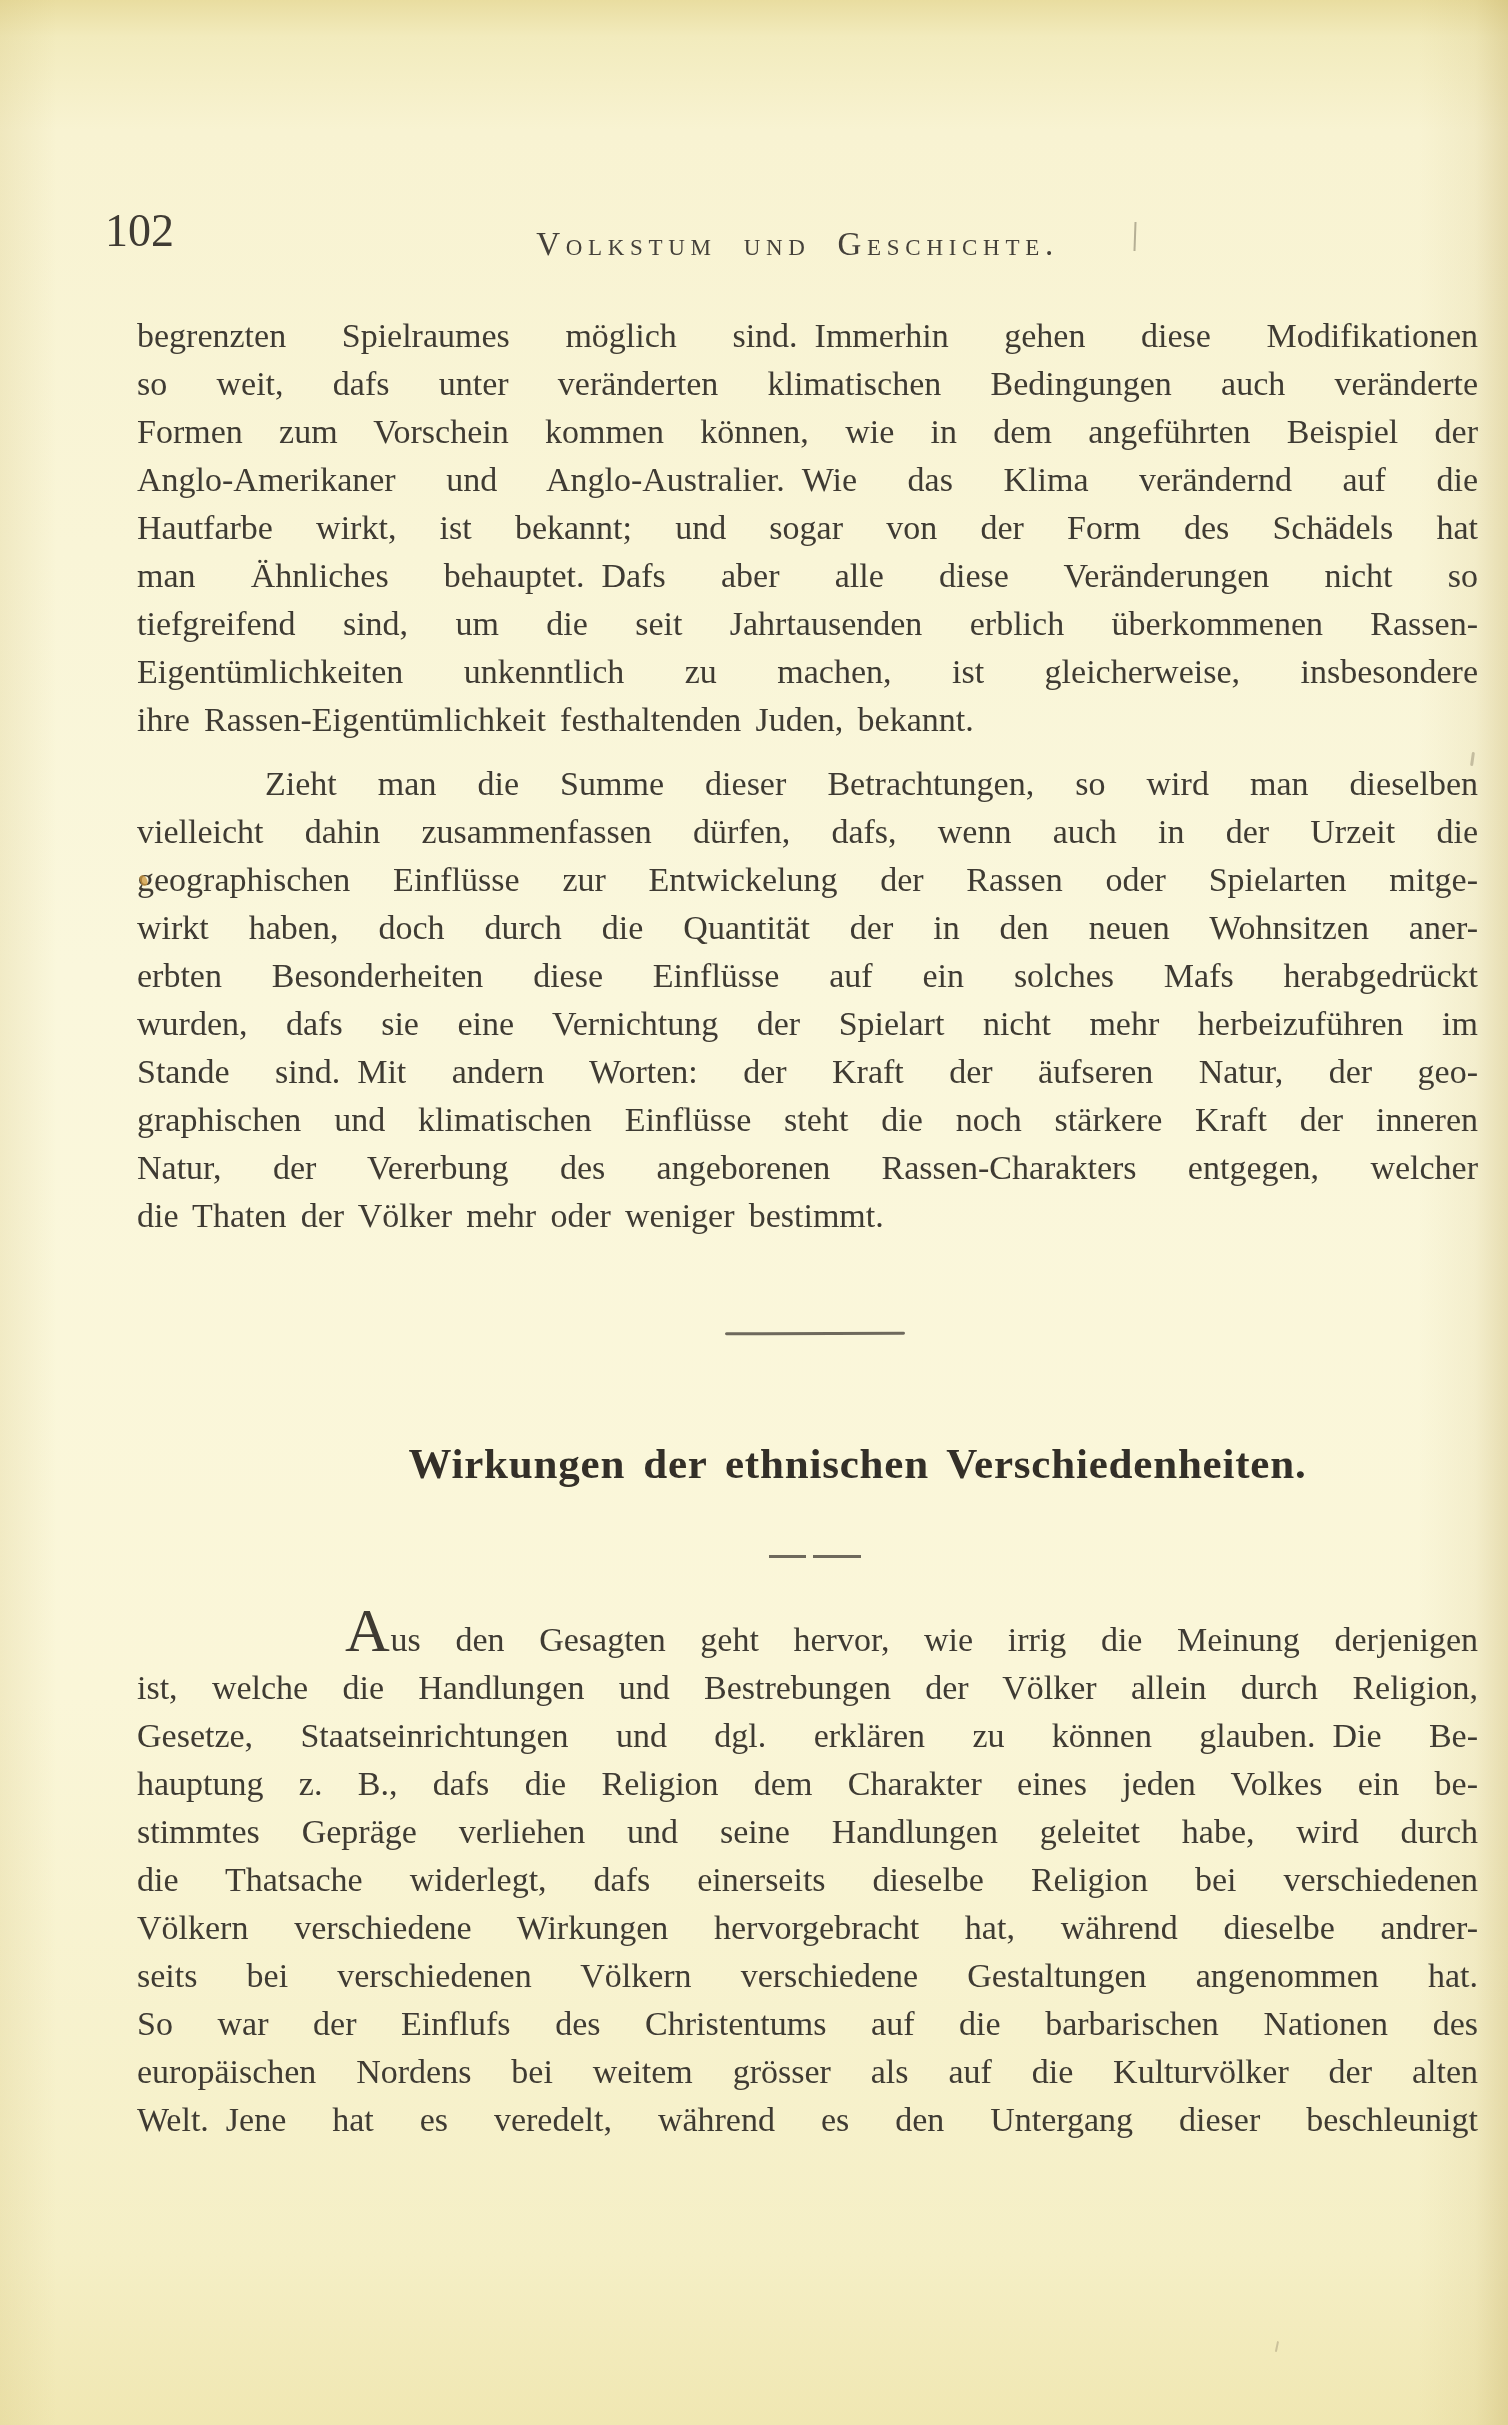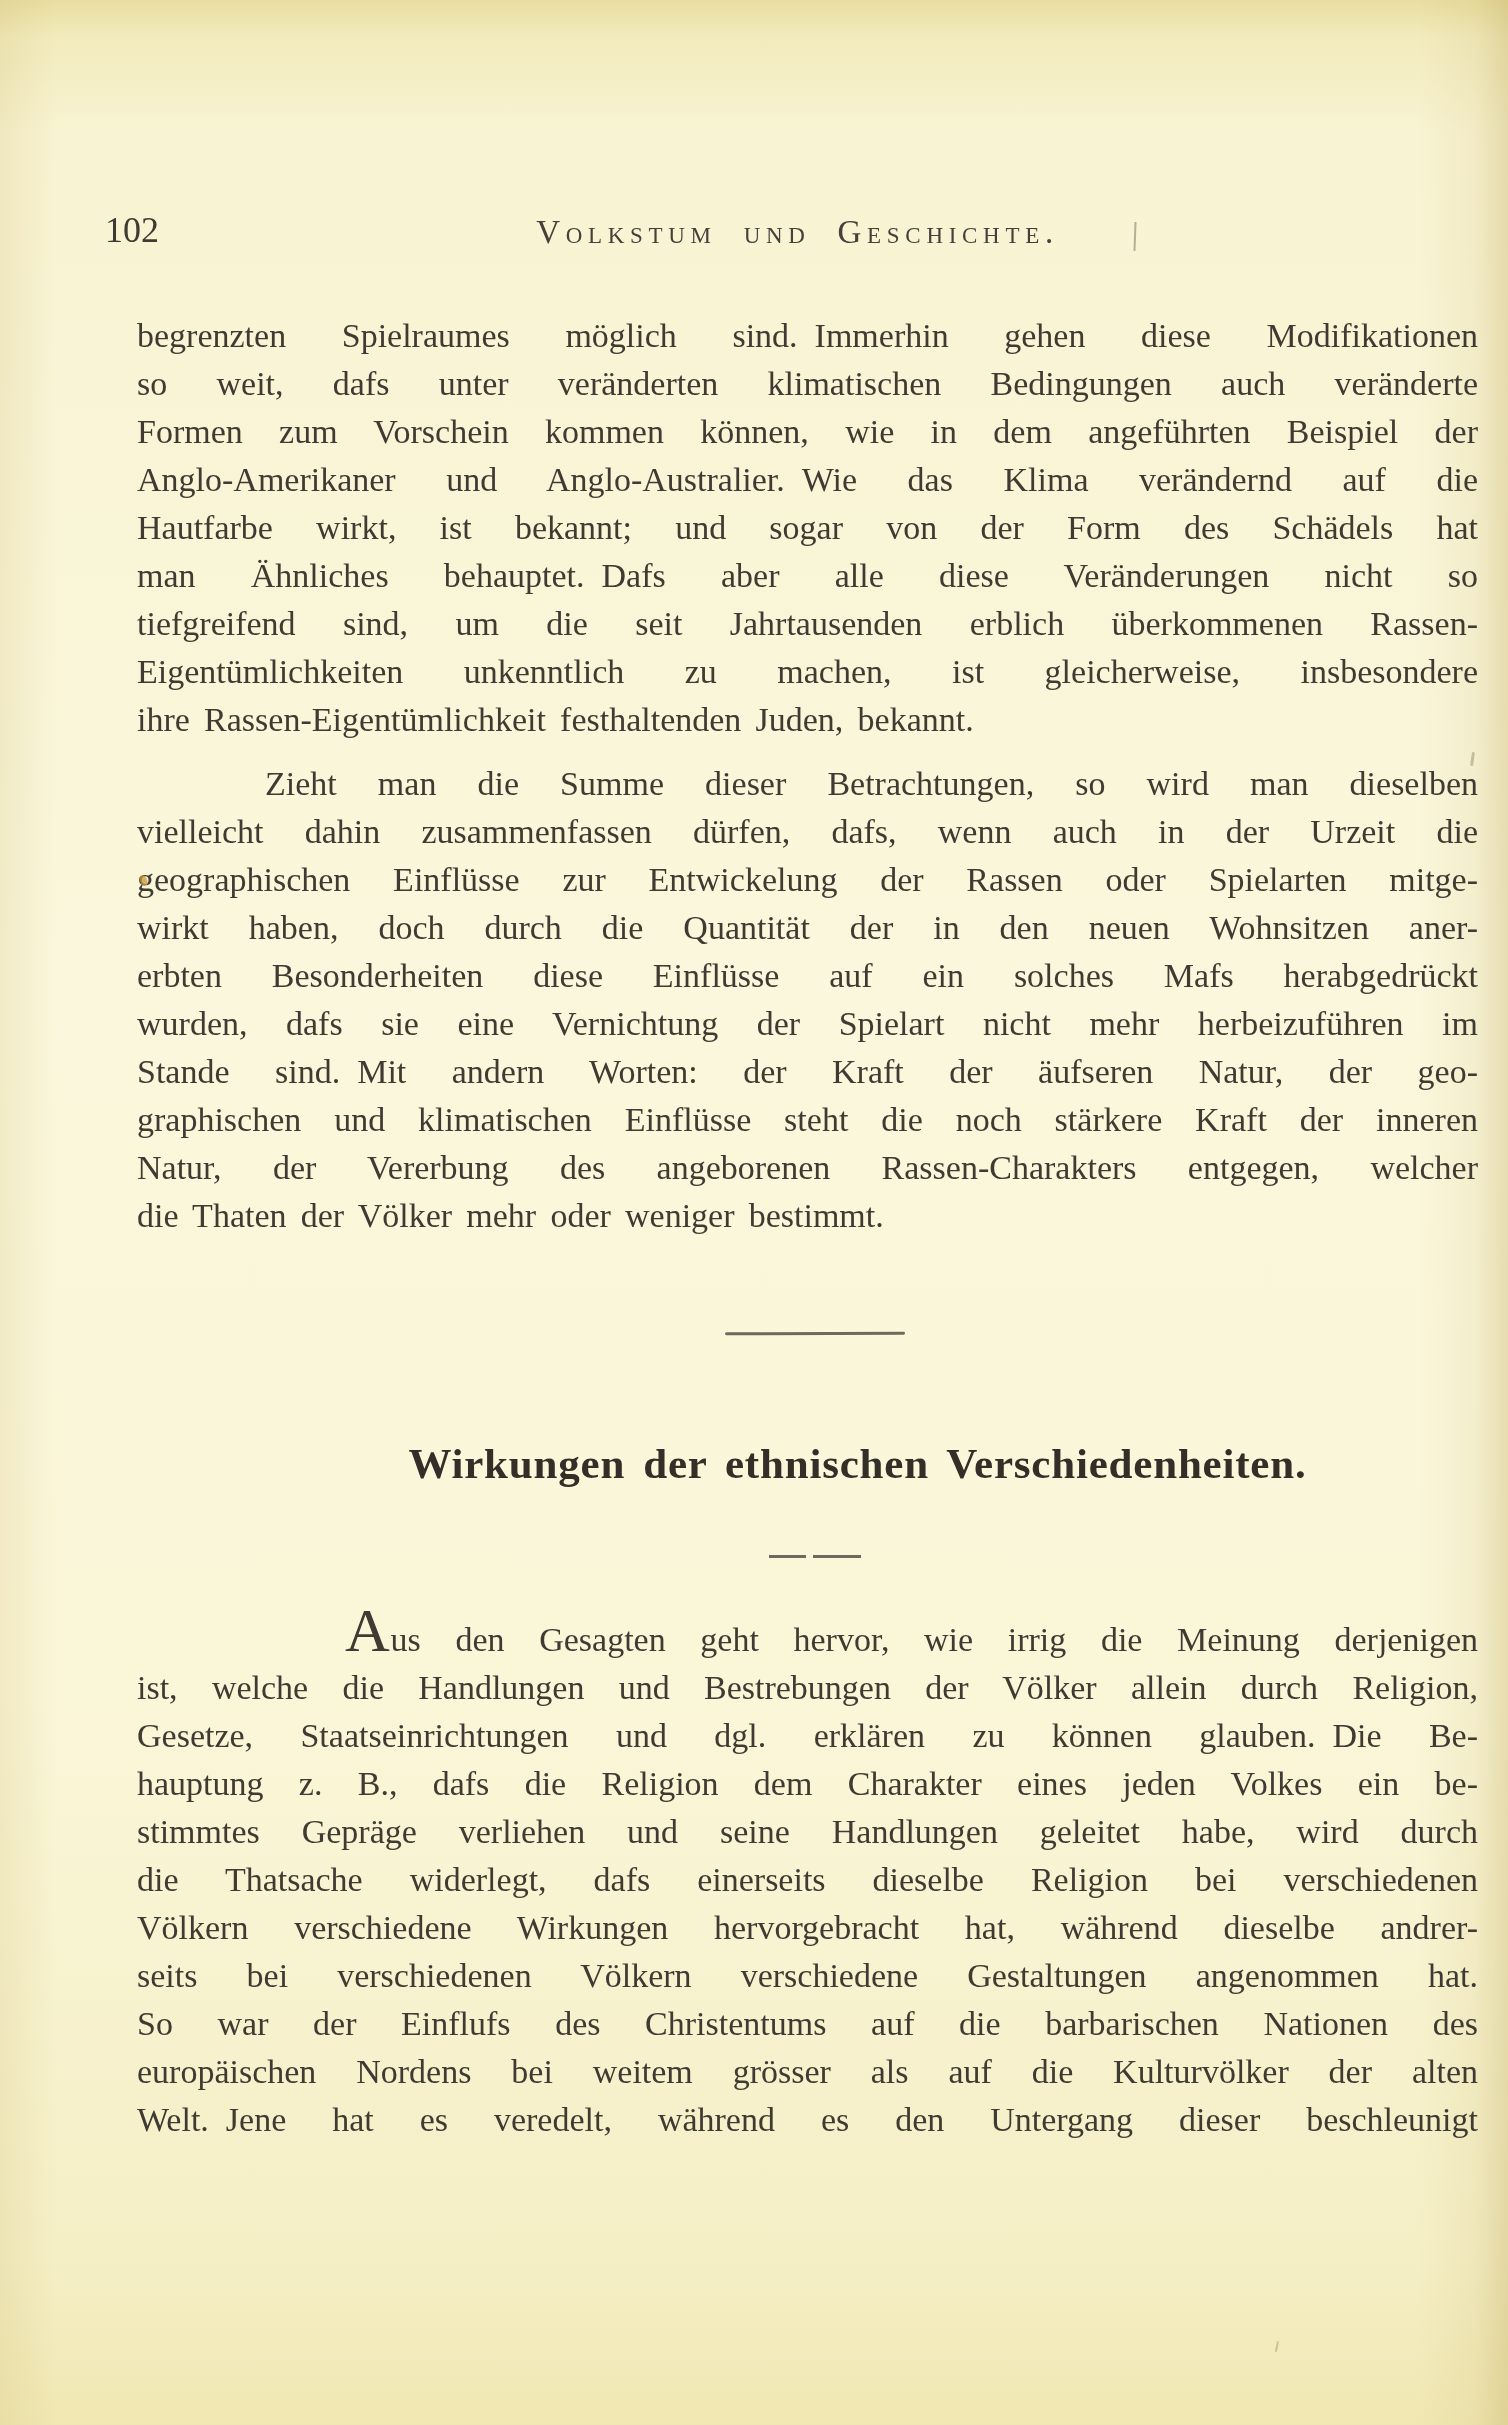--- a/index.html
+++ b/index.html
@@ -10,24 +10,24 @@
     color:#3f3b33;
     font-family:"Liberation Serif","DejaVu Serif",serif;
     background:
       linear-gradient(90deg, rgba(205,185,110,0.20) 0px, rgba(205,185,110,0) 57px),
       linear-gradient(270deg, rgba(185,160,80,0.30) 0px, rgba(185,160,80,0.10) 33px, rgba(185,160,80,0) 90px),
       linear-gradient(180deg, #e9dda0 0px, #f2ebbd 37px, #f8f3d2 131px, #faf7dc 40%, #faf6d8 70%, #f5efc6 93%, #f0e7b2 100%);
   }
   
   .pagenum{
     position:absolute;left:105px;top:211px;
-    font-size:36px;line-height:39px;
+    font-size:46px;line-height:39px;
   }
   .runhead{
-    position:absolute;left:105px;top:213px;width:1341px;
+    position:absolute;left:105px;top:225px;width:1341px;
     text-align:center;transform:translateX(22px);
     font-variant:small-caps;
     font-size:33px;line-height:39px;
     letter-spacing:5.7px;word-spacing:13px;
     color:#45413a;
   }
   
   .textblock{position:absolute;left:105px;width:1341px;margin-left:32px;}
   #para1{top:312px;}
   #para2{top:760px;}

